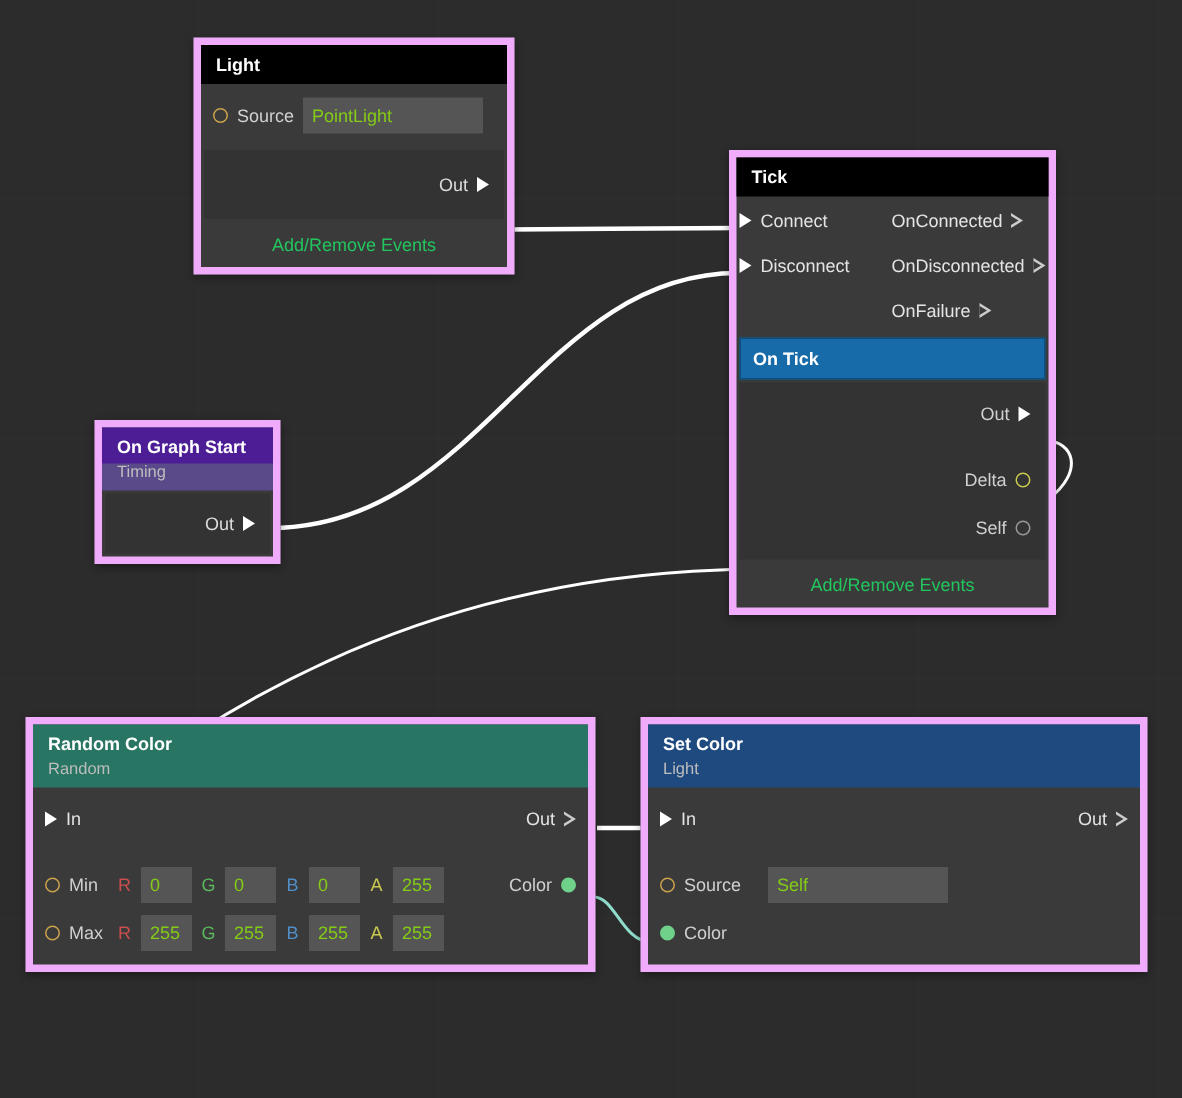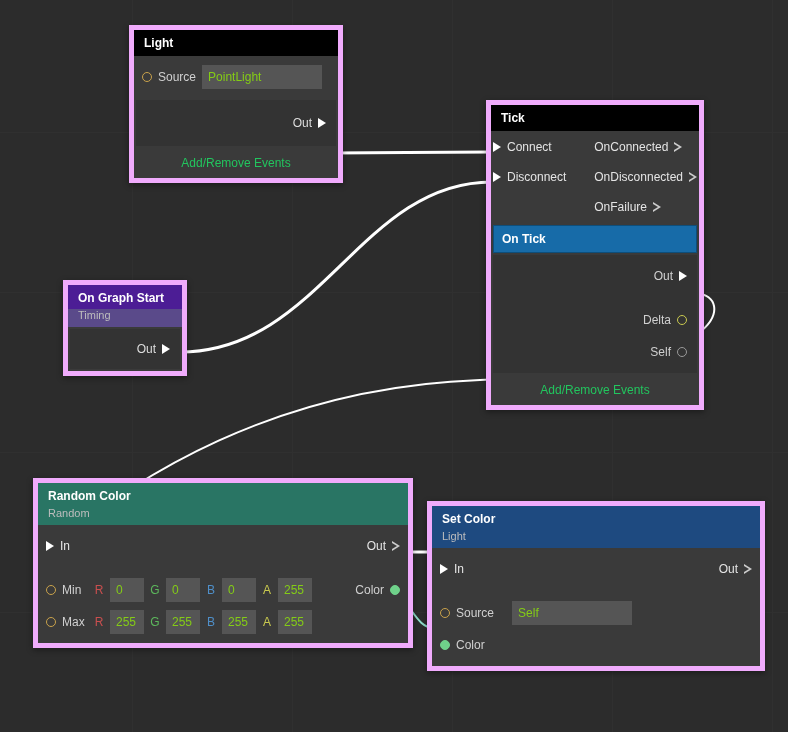--- a/index.html
+++ b/index.html
@@ -143,22 +143,22 @@
     gap:6px; color:#ddd;
   }
   .ch { color:#999; width:10px; text-align:center; flex:none; }
   .ch.r{color:#c94f4f;} .ch.g{color:#5cb85c;} .ch.b{color:#4f8fc9;} .ch.a{color:#c9c94f;}
   .mini { width:34px; }
 
   
   #n-light { left:129px; top:25px; width:214px; }
   #n-graph { left:63px; top:280px; width:124px; }
   #n-tick  { left:486px; top:100px; width:218px; }
-  #n-random{ left:33px; top:478px; width:380px; }
-  #n-setcolor{left:427px; top:501px; width:338px;}
+  #n-random{ left:17px; top:478px; width:380px; }
+  #n-setcolor{left:427px; top:478px; width:338px;}
 </style>
 </head>
 <body>
 
 <div class="grid"></div>
 
 <svg class="wires">
   <path d="M 333 153 C 400 153, 420 152, 492 152" stroke="#fff" stroke-width="3" fill="none"></path>
   <path d="M 180 352 C 320 352, 360 182, 492 182" stroke="#fff" stroke-width="3" fill="none"></path>
   <path d="M 698 294 C 730 294, 740 370, 480 380 C 200 390, 60 552, 35 552" stroke="#fff" stroke-width="2" fill="none"></path>

